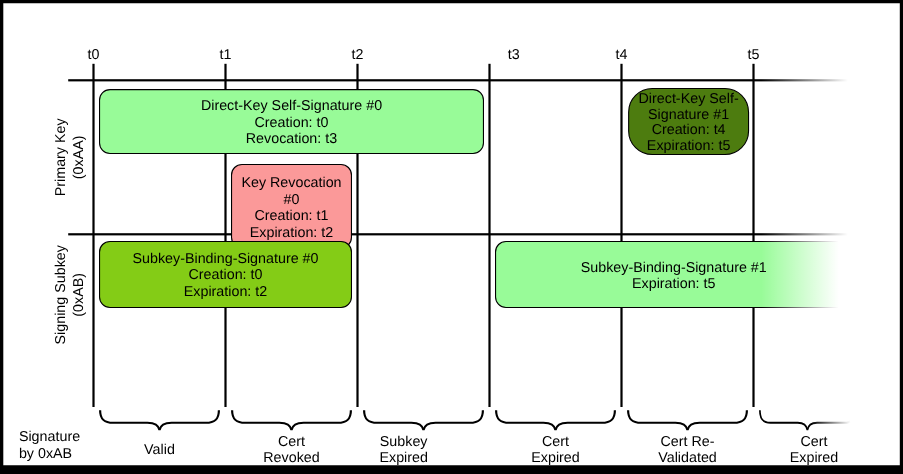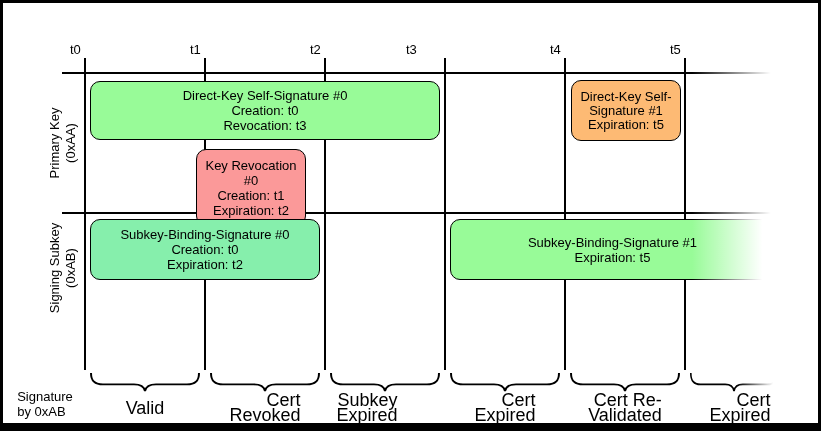--- a/index.html
+++ b/index.html
@@ -9,21 +9,21 @@
     width:821px;height:431px;
     box-sizing:border-box;
     background:#fff;
     border:3px solid #000;
     border-bottom-width:8px;
     overflow:hidden;
   }
   .inner{position:absolute;left:-3px;top:-3px;width:821px;height:431px;}
   .tick{
     position:absolute;top:42px;width:30px;height:16px;
-    font-size:13px;text-align:left;line-height:16px;
+    font-size:13px;text-align:center;line-height:16px;
   }
   .vline{
     position:absolute;top:58px;width:2px;height:312px;background:#000;
   }
   .hline{
     position:absolute;left:62px;width:716px;height:2px;
     background:linear-gradient(to right,#000 0%,#000 88%,rgba(0,0,0,0) 99%);
   }
   .vlabel{
     position:absolute;width:160px;height:34px;
@@ -41,40 +41,40 @@
   .box .bline{width:100%;}
   .fade-right{
     position:absolute;
     background:linear-gradient(to right,rgba(255,255,255,0) 0%,#fff 80%);
   }
   .brace{position:absolute;top:372px;height:20px;}
   .brace svg{display:block;width:100%;height:100%;}
   .seg-label{
     position:absolute;top:392px;width:110px;height:32px;
     display:flex;align-items:center;justify-content:center;
-    text-align:right;font-size:18px;line-height:15px;
+    text-align:center;font-size:13px;line-height:15px;
     white-space:pre-line;
   }
   .sig-label{
     position:absolute;left:5px;top:388px;width:80px;height:32px;
     display:flex;align-items:center;justify-content:center;
     font-size:13px;line-height:15px;
     white-space:pre-line;
   }
 </style>
 </head>
 <body>
 
 <div class="canvas">
   <div class="inner">
 
     <div class="tick" style="left:70px">t0</div>
     <div class="tick" style="left:190px">t1</div>
     <div class="tick" style="left:310px">t2</div>
-    <div class="tick" style="left:406px">t3</div>
+    <div class="tick" style="left:452px">t3</div>
     <div class="tick" style="left:550px">t4</div>
     <div class="tick" style="left:670px">t5</div>
 
     <div class="vline" style="left:84px"></div>
     <div class="vline" style="left:204px"></div>
     <div class="vline" style="left:324px"></div>
     <div class="vline" style="left:444px"></div>
     <div class="vline" style="left:564px"></div>
     <div class="vline" style="left:684px"></div>
 
@@ -85,32 +85,33 @@
 (0xAA)</div>
     <div class="vlabel" style="left:-16px;top:251px">Signing Subkey
 (0xAB)</div>
 
     <div class="box" style="left: 90px; top: 81px; width: 350px; height: 59px; background: rgb(152, 251, 152);">
       <div class="bline">Direct-Key Self-Signature #0</div>
       <div class="bline">Creation: t0</div>
       <div class="bline">Revocation: t3</div>
     </div>
 
-    <div class="box" style="left: 196px; top: 149px; width: 110px; height: 77px; background: rgb(251, 153, 153);">
+    <div class="box" style="left: 210px; top: 149px; width: 110px; height: 77px; background: rgb(251, 153, 153);">
       <div class="bline">Key Revocation #0</div>
       <div class="bline">Creation: t1</div>
       <div class="bline">Expiration: t2</div>
     </div>
 
-    <div class="box" style="left: 571px; top: 80px; width: 110px; height: 61px; line-height: 14px; background: #fdba74;">
+    <div class="box" style="left: 571px; top: 80px; width: 110px; height: 61px; line-height: 14px; background: #4d7c0f; border-radius: 22px;">
       <div class="bline">Direct-Key Self-Signature #1</div>
+      <div class="bline">Creation: t4</div>
       <div class="bline">Expiration: t5</div>
     </div>
 
-    <div class="box" style="left: 90px; top: 219px; width: 230px; height: 61px; background: #86efac;">
+    <div class="box" style="left: 90px; top: 219px; width: 230px; height: 61px; background: #84cc16;">
       <div class="bline">Subkey-Binding-Signature #0</div>
       <div class="bline">Creation: t0</div>
       <div class="bline">Expiration: t2</div>
     </div>
 
     <div class="box" style="left: 450px; top: 219px; width: 325px; height: 61px; background: rgb(152, 251, 152);">
       <div class="bline">Subkey-Binding-Signature #1</div>
       <div class="bline">Expiration: t5</div>
     </div>
 

